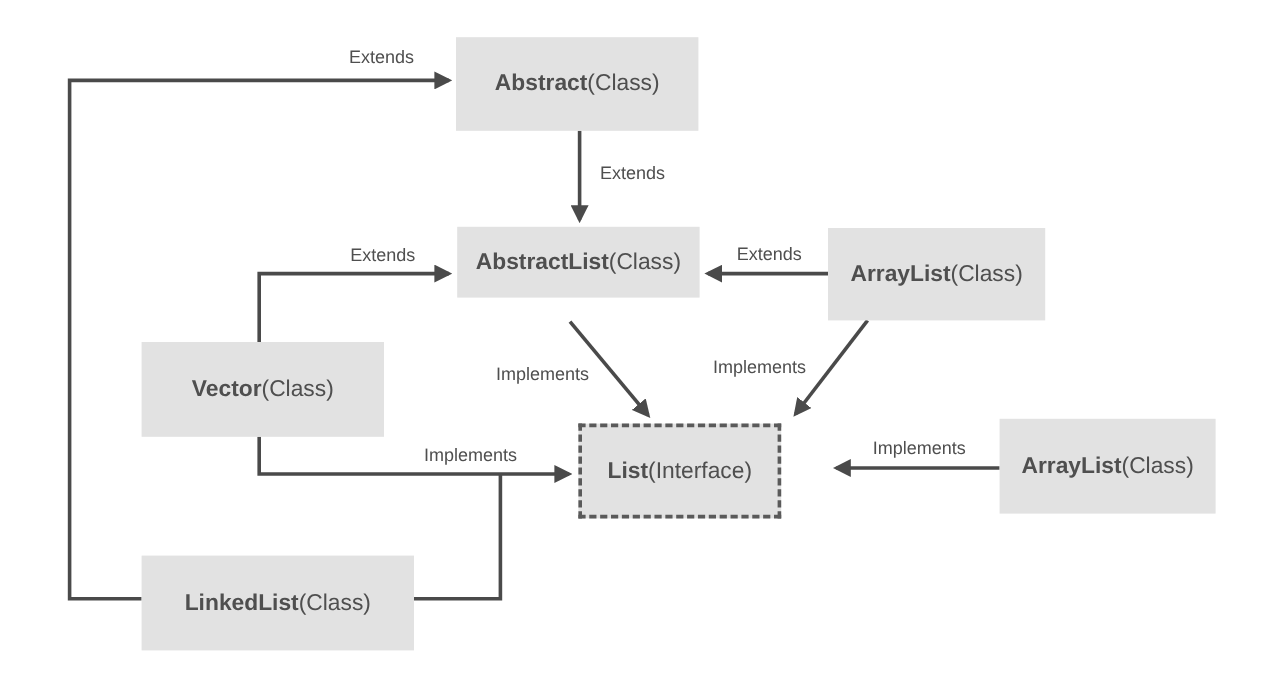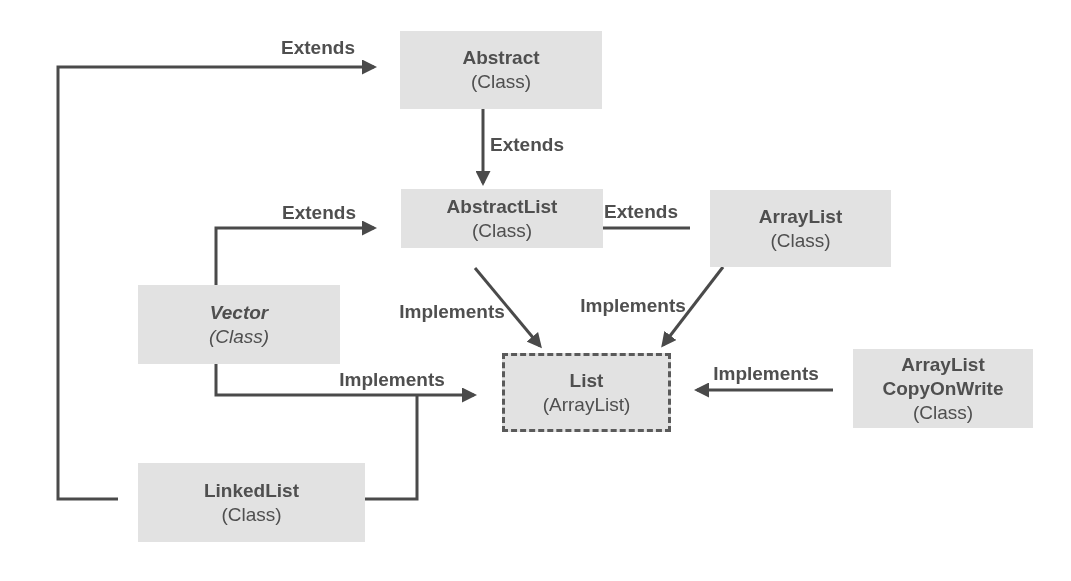--- a/index.html
+++ b/index.html
@@ -28,40 +28,39 @@
     fill: none;
     stroke: var(--line);
     stroke-width: 3;
   }
   .arrowhead { fill: var(--line); }
   .node {
     position: absolute;
     background: var(--box-fill);
     color: var(--text);
     display: flex;
-    flex-direction: column;
+    flex-direction: row;
     align-items: center;
     justify-content: center;
     text-align: center;
     line-height: 24px;
     font-size: 19px;
-    margin-left: 20px;
   }
   .node .name { font-weight: bold; display: block; }
   .node .subtitle { font-weight: normal; display: block; }
   .node.dashed {
     background: var(--box-fill);
     border: 3px dashed var(--dash);
   }
   .edge-label {
     position: absolute;
     transform: translate(-50%, -50%);
     color: var(--text);
-    font-size: 19px;
-    font-weight: bold;
+    font-size: 15px;
+    font-weight: normal;
     white-space: nowrap;
   }
 </style>
 </head>
 <body>
 
 <div class="canvas">
 
   <svg class="edges" viewBox="0 0 1071 581" xmlns="http://www.w3.org/2000/svg">
     <defs>
@@ -97,33 +96,32 @@
   <div class="node" style="left:381px; top:189px; width:202px; height:59px;">
     <span class="name">AbstractList</span>
     <span class="subtitle">(Class)</span>
   </div>
 
   <div class="node" style="left:690px; top:190px; width:181px; height:77px;">
     <span class="name">ArrayList</span>
     <span class="subtitle">(Class)</span>
   </div>
 
-  <div class="node" style="left:118px; top:285px; width:202px; height:79px;font-style:italic;">
+  <div class="node" style="left:118px; top:285px; width:202px; height:79px;">
     <span class="name">Vector</span>
     <span class="subtitle">(Class)</span>
   </div>
 
   <div class="node dashed" style="left:482px; top:353px; width:169px; height:79px;">
     <span class="name">List</span>
-    <span class="subtitle">(ArrayList)</span>
+    <span class="subtitle">(Interface)</span>
   </div>
 
   <div class="node" style="left:833px; top:349px; width:180px; height:79px;">
     <span class="name">ArrayList</span>
-    <span class="name">CopyOnWrite</span>
     <span class="subtitle">(Class)</span>
   </div>
 
   <div class="node" style="left:118px; top:463px; width:227px; height:79px;">
     <span class="name">LinkedList</span>
     <span class="subtitle">(Class)</span>
   </div>
 
   <span class="edge-label" style="left:318px; top:48px;">Extends</span>
   <span class="edge-label" style="left:527px; top:145px;">Extends</span>

